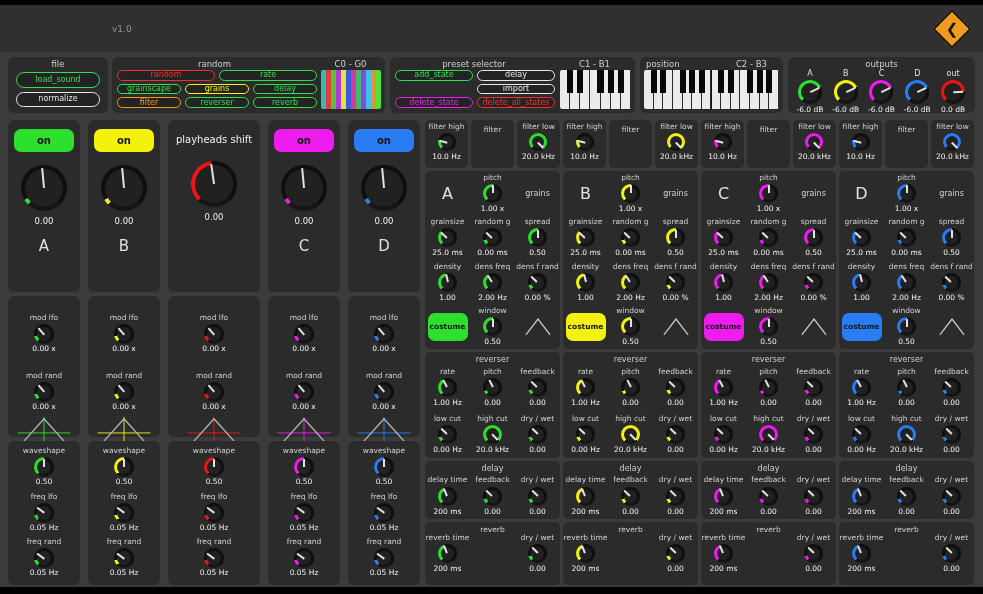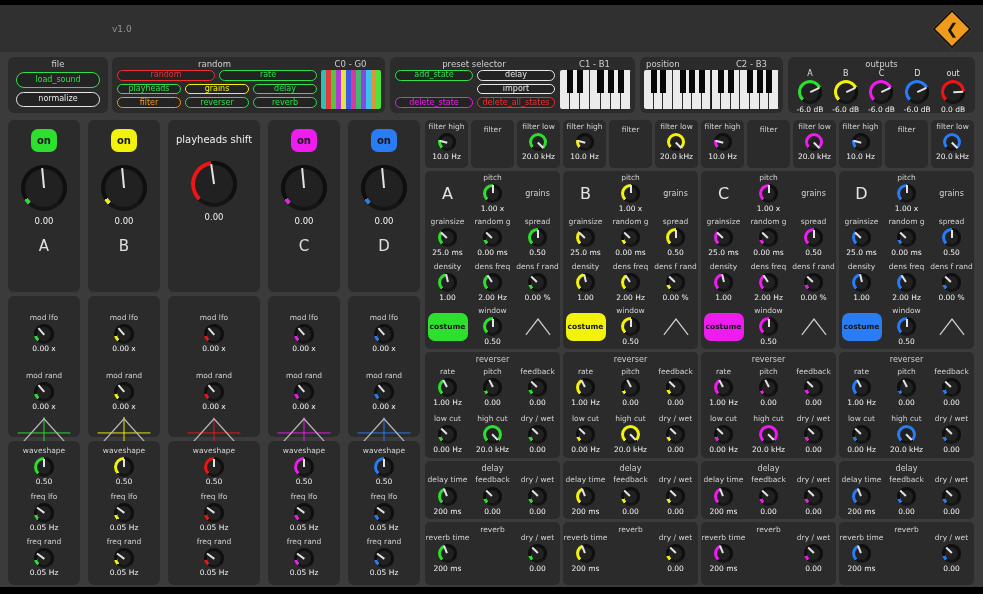--- a/index.html
+++ b/index.html
@@ -36,21 +36,21 @@
   .klabel{font-size:7.5px;color:#d2d2d2;line-height:1.1;white-space:nowrap;}
   .klabel.mid{margin-top:3px;}
   .kvalue{font-size:7.5px;color:#f2f2f2;line-height:1.1;white-space:nowrap;}
   
   #main{position:absolute;left:0;top:120px;width:983px;height:465px;}
   .strip{position:absolute;top:0;height:465px;display:flex;flex-direction:column;gap:4px;}
   .spanel{background:#2b2b2b;border-radius:6px;display:flex;flex-direction:column;align-items:center;}
   .strip-top{height:172px;}
   .strip-mid{height:141px;}
   .strip-low{flex:1;}
-  .on-btn{width:26px;height:23px;border-radius:7px;margin-top:9px;color:#141414;font-weight:bold;font-size:10px;display:flex;align-items:center;justify-content:center;cursor:pointer;}
+  .on-btn{width:60px;height:23px;border-radius:7px;margin-top:9px;color:#141414;font-weight:bold;font-size:10px;display:flex;align-items:center;justify-content:center;cursor:pointer;}
   .strip-header{font-size:10px;color:#f0f0f0;margin-top:14px;white-space:nowrap;}
   .strip-top .knob{margin-top:13px;}
   .strip-header ~ .knob{margin-top:16px;}
   .kvalue.bigv{font-size:8.5px;margin-top:6px;}
   .strip-letter{font-size:15px;color:#e0e0e0;margin-top:11px;}
   .strip-mid .klabel{margin-top:18px;}
   .strip-mid .knob{margin-top:2px;}
   .strip-mid .kvalue{margin-top:1px;text-align:center;}
   .wave{margin-top:4px;}
   .strip-low .klabel{margin-top:6px;}
@@ -98,21 +98,21 @@
 
   <div class="hpanel" style="left:112px;width:273px;">
     <div class="ptitle" style="position:absolute;left:0;top:2px;width:205px;">random</div>
     <div class="ptitle" style="position:absolute;left:208px;top:2px;right:4px;">C0 - G0</div>
     <div id="random-rows" style="position:absolute;left:5px;top:13px;width:200px;bottom:5px;display:flex;flex-direction:column;gap:3px;">
         <div class="prow">
           <div class="pill" style="border-color: rgb(240, 48, 48); color: rgb(240, 48, 48);">random</div>
           <div class="pill" style="border-color: rgb(46, 224, 74); color: rgb(46, 224, 74);">rate</div>
         </div>
         <div class="prow">
-          <div class="pill" style="border-color: rgb(46, 224, 74); color: rgb(46, 224, 74);">playheads</div>
+          <div class="pill" style="border-color: rgb(46, 224, 74); color: rgb(46, 224, 74);">grainscape</div>
           <div class="pill" style="border-color: rgb(242, 242, 12); color: rgb(242, 242, 12);">grains</div>
           <div class="pill" style="border-color: rgb(46, 224, 74); color: rgb(46, 224, 74);">delay</div>
         </div>
         <div class="prow">
           <div class="pill" style="border-color: rgb(245, 152, 28); color: rgb(245, 152, 28);">filter</div>
           <div class="pill" style="border-color: rgb(46, 224, 74); color: rgb(46, 224, 74);">reverser</div>
           <div class="pill" style="border-color: rgb(46, 224, 74); color: rgb(46, 224, 74);">reverb</div>
         </div>
       </div>
     <div id="random-stripes" class="stripes" style="position:absolute;left:209px;top:13px;right:4px;bottom:4px;">

